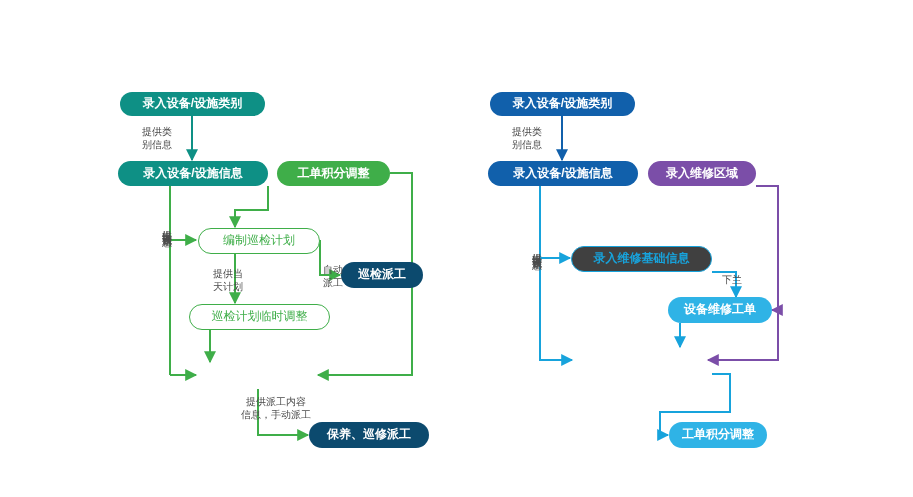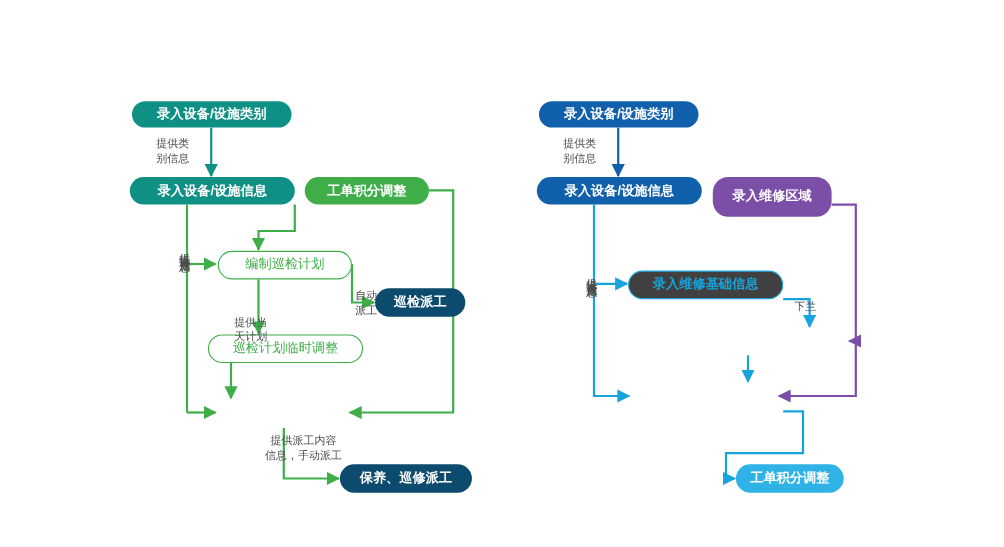--- a/index.html
+++ b/index.html
@@ -138,38 +138,39 @@
   <div class="node n-greenfill" style="left:341px;top:262px;width:82px;height:26px;">巡检派工</div>
 
 
   <div class="node n-greenfill" style="left:309px;top:422px;width:120px;height:26px;">保养、巡修派工</div>
 
   <div class="elabel" style="left:142px;top:126px;width:50px;white-space:pre-line;">提供类
 别信息</div>
 
   <div class="elabel vert" style="left:160px;top:222px;height:120px;">提供设备设施信息</div>
 
-  <div class="elabel" style="left:213px;top:268px;width:44px;white-space:pre-line;margin-top:20px;">提供当
+  <div class="elabel" style="left:213px;top:268px;width:44px;white-space:pre-line;">提供当
 天计划</div>
 
   <div class="elabel" style="left:323px;top:264px;width:30px;white-space:pre-line;">自动
 派工</div>
 
   <div class="elabel" style="left:232px;top:396px;width:88px;white-space:pre-line;text-align:center;">提供派工内容
 信息，手动派工</div>
 
 
   <div class="node n-blue" style="left:490px;top:92px;width:145px;height:24px;">录入设备/设施类别</div>
 
   <div class="node n-blue" style="left:488px;top:161px;width:150px;height:25px;">录入设备/设施信息</div>
 
-  <div class="node n-purple" style="left:648px;top:161px;width:108px;height:36px;">录入维修区域</div>
+  <div class="node n-purple" style="left:648px;top:161px;width:108px;height:25px;">录入维修区域</div>
 
   <div class="node n-cyan-out" style="left:571px;top:246px;width:141px;height:26px;">录入维修基础信息</div>
 
+  <div class="node n-cyanfill" style="left:668px;top:297px;width:104px;height:26px;">设备维修工单</div>
 
 
   <div class="node n-cyanfill" style="left:669px;top:422px;width:98px;height:26px;">工单积分调整</div>
 
   <div class="elabel" style="left:512px;top:126px;width:50px;white-space:pre-line;">提供类
 别信息</div>
 
   <div class="elabel vert" style="left:530px;top:245px;height:120px;">提供设备设施信息</div>
 
   <div class="elabel" style="left:722px;top:274px;width:30px;">下兰</div>

